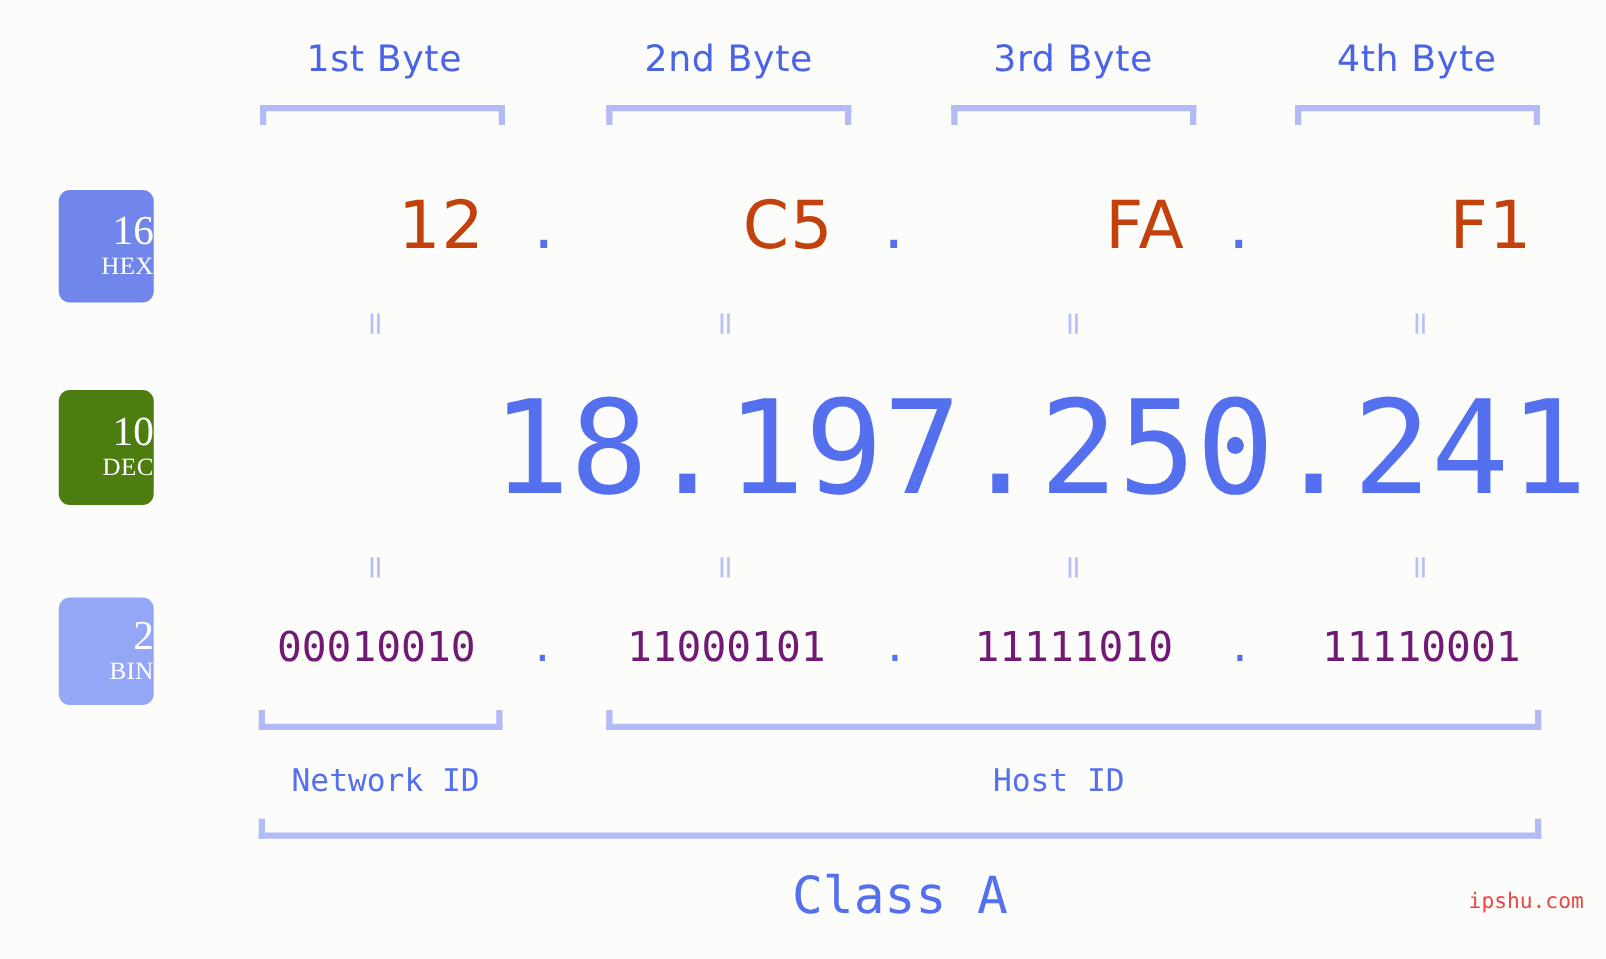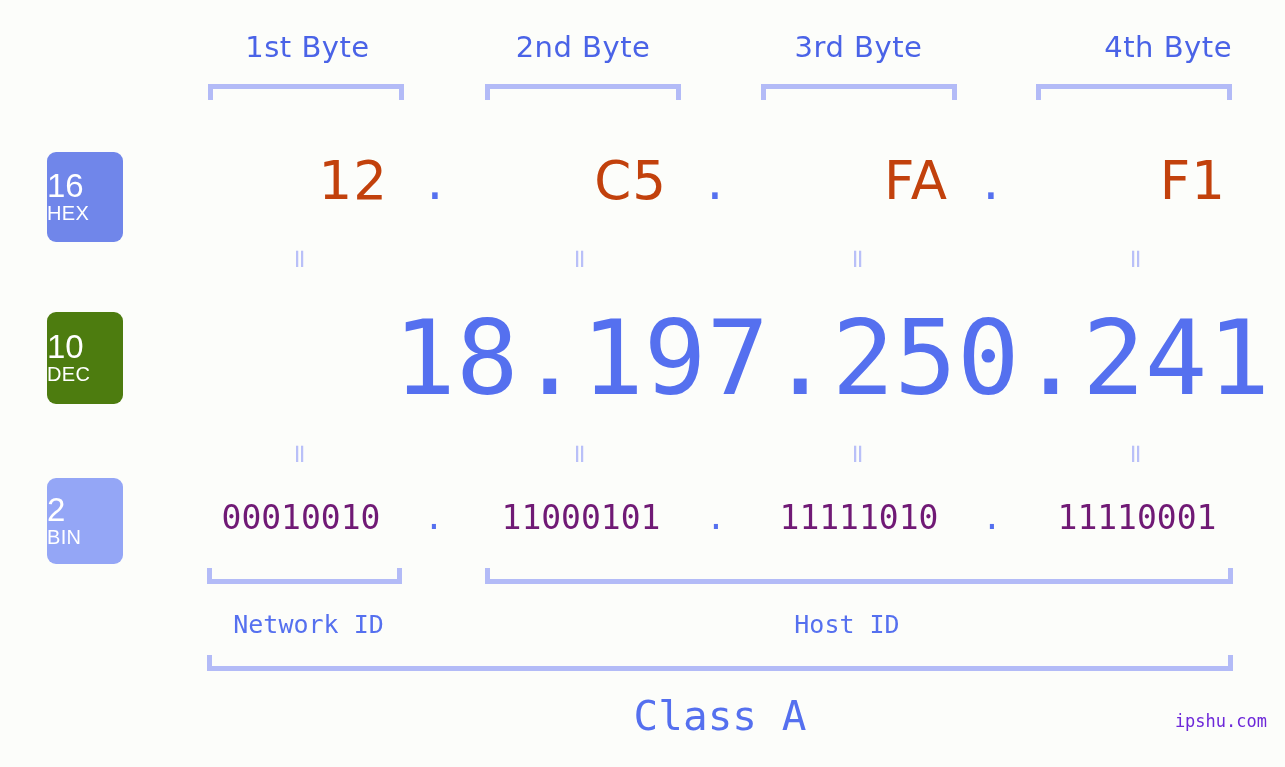--- a/index.html
+++ b/index.html
@@ -52,24 +52,24 @@
   }
 
   
   .base-badge {
     position: absolute;
     left: 47px;
     width: 76px;
     border-radius: 9px;
     display: flex;
     flex-direction: column;
-    align-items: flex-start;
+    align-items: flex-end;
     justify-content: center;
     color: #ffffff;
-    font-family: Liberation Sans, sans-serif;
+    font-family: Liberation Serif, serif;
     box-sizing: border-box;
   }
   .base-badge .num {
     font-size: 33px;
     line-height: 1.02;
     font-weight: 400;
   }
   .base-badge .nm {
     font-size: 20px;
     line-height: 1.15;
@@ -180,33 +180,33 @@
     white-space: nowrap;
   }
 
   
   #watermark {
     position: absolute;
     right: 18px;
     top: 711px;
     font-family: "DejaVu Sans Mono", monospace;
     font-size: 17px;
-    color: #6d28d9;
+    color: #ef4444;
     white-space: nowrap;
   }
 </style>
 </head>
 <body>
 
 <div id="canvas">
 
   <div class="byte-label" style="left:205px;width:205px;">1st Byte</div>
   <div class="byte-label" style="left:483px;width:200px;">2nd Byte</div>
   <div class="byte-label" style="left:760px;width:197px;">3rd Byte</div>
-  <div class="byte-label" style="left:1035px;width:197px;text-align:right;">4th Byte</div>
+  <div class="byte-label" style="left:1035px;width:197px;">4th Byte</div>
 
   <div class="bracket-top" style="left:208px;width:196px;"></div>
   <div class="bracket-top" style="left:485px;width:196px;"></div>
   <div class="bracket-top" style="left:761px;width:196px;"></div>
   <div class="bracket-top" style="left:1036px;width:196px;"></div>
 
   <div class="base-badge" id="badge-hex">
     <span class="num">16</span>
     <span class="nm">HEX</span>
   </div>

